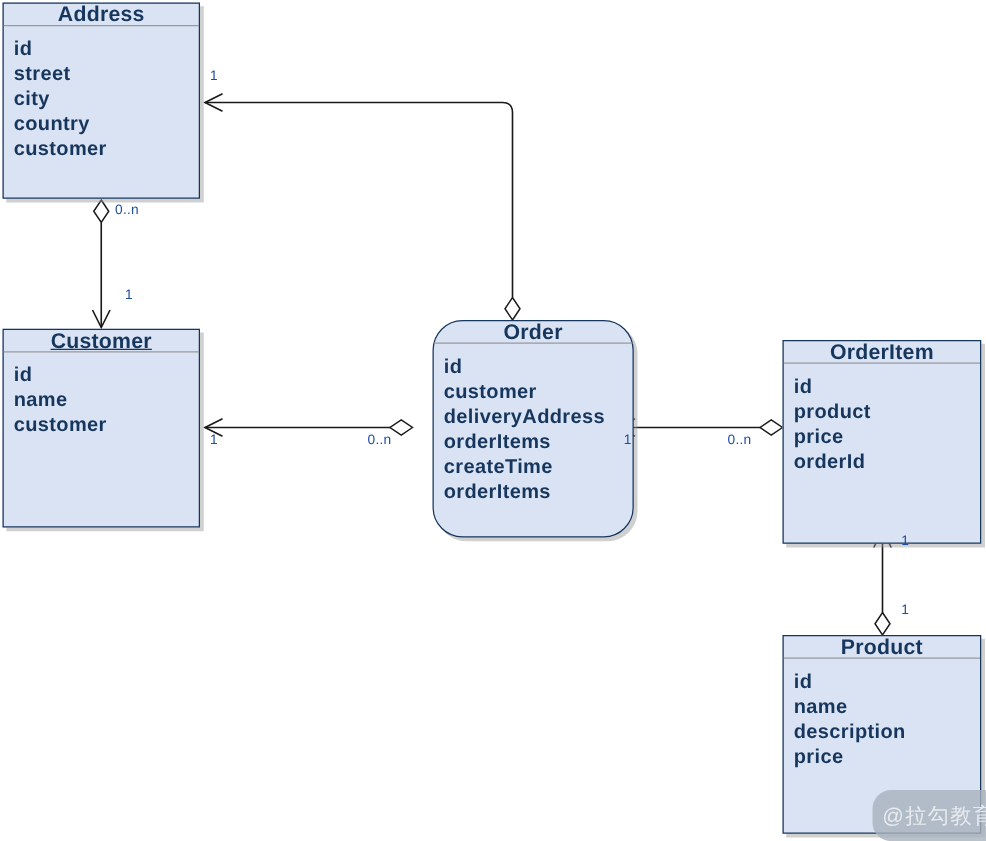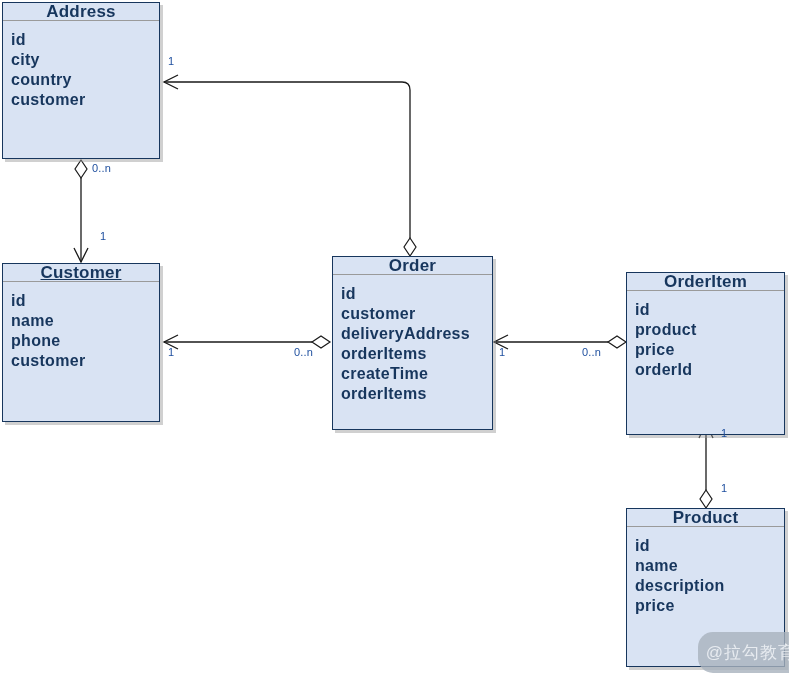--- a/index.html
+++ b/index.html
@@ -43,21 +43,21 @@
   }
   .entity .field {
     color: #17365d;
     font-size: 16px;
     line-height: 20px;
     letter-spacing: 0.3px;
     white-space: nowrap;
   }
   #e-address   { left: 2px;   top: 2px;   width: 158px; height: 157px; }
   #e-customer  { left: 2px;   top: 263px; width: 158px; height: 159px; }
-  #e-order     { left: 332px; top: 256px; width: 161px; height: 174px; }
+  #e-order     { left: 346px; top: 256px; width: 161px; height: 174px; border-radius: 24px; }
   #e-orderitem { left: 626px; top: 272px; width: 159px; height: 163px; }
   #e-product   { left: 626px; top: 508px; width: 159px; height: 159px; }
 
   svg.connectors {
     position: absolute;
     left: 0; top: 0;
     pointer-events: none;
   }
   .conn-line { stroke: #1a1a1a; stroke-width: 1.3; fill: none; }
   .diamond   { stroke: #1a1a1a; stroke-width: 1.2; fill: #ffffff; }
@@ -133,34 +133,34 @@
       <path class="diamond" d="M706,490 L712,499 L706,508 L700,499 Z"></path>
     </g>
   </svg>
 
   <div class="entity" id="e-address">
     <div class="header">
       <span class="title">Address</span>
     </div>
     <div class="body">
         <div class="field">id</div>
+        <div class="field">street</div>
         <div class="field">city</div>
         <div class="field">country</div>
         <div class="field">customer</div>
       </div>
   </div>
 
   <div class="entity" id="e-customer">
     <div class="header">
       <span class="title underline">Customer</span>
     </div>
     <div class="body">
         <div class="field">id</div>
         <div class="field">name</div>
-        <div class="field">phone</div>
         <div class="field">customer</div>
       </div>
   </div>
 
   <div class="entity" id="e-order">
     <div class="header">
       <span class="title">Order</span>
     </div>
     <div class="body">
         <div class="field">id</div>

